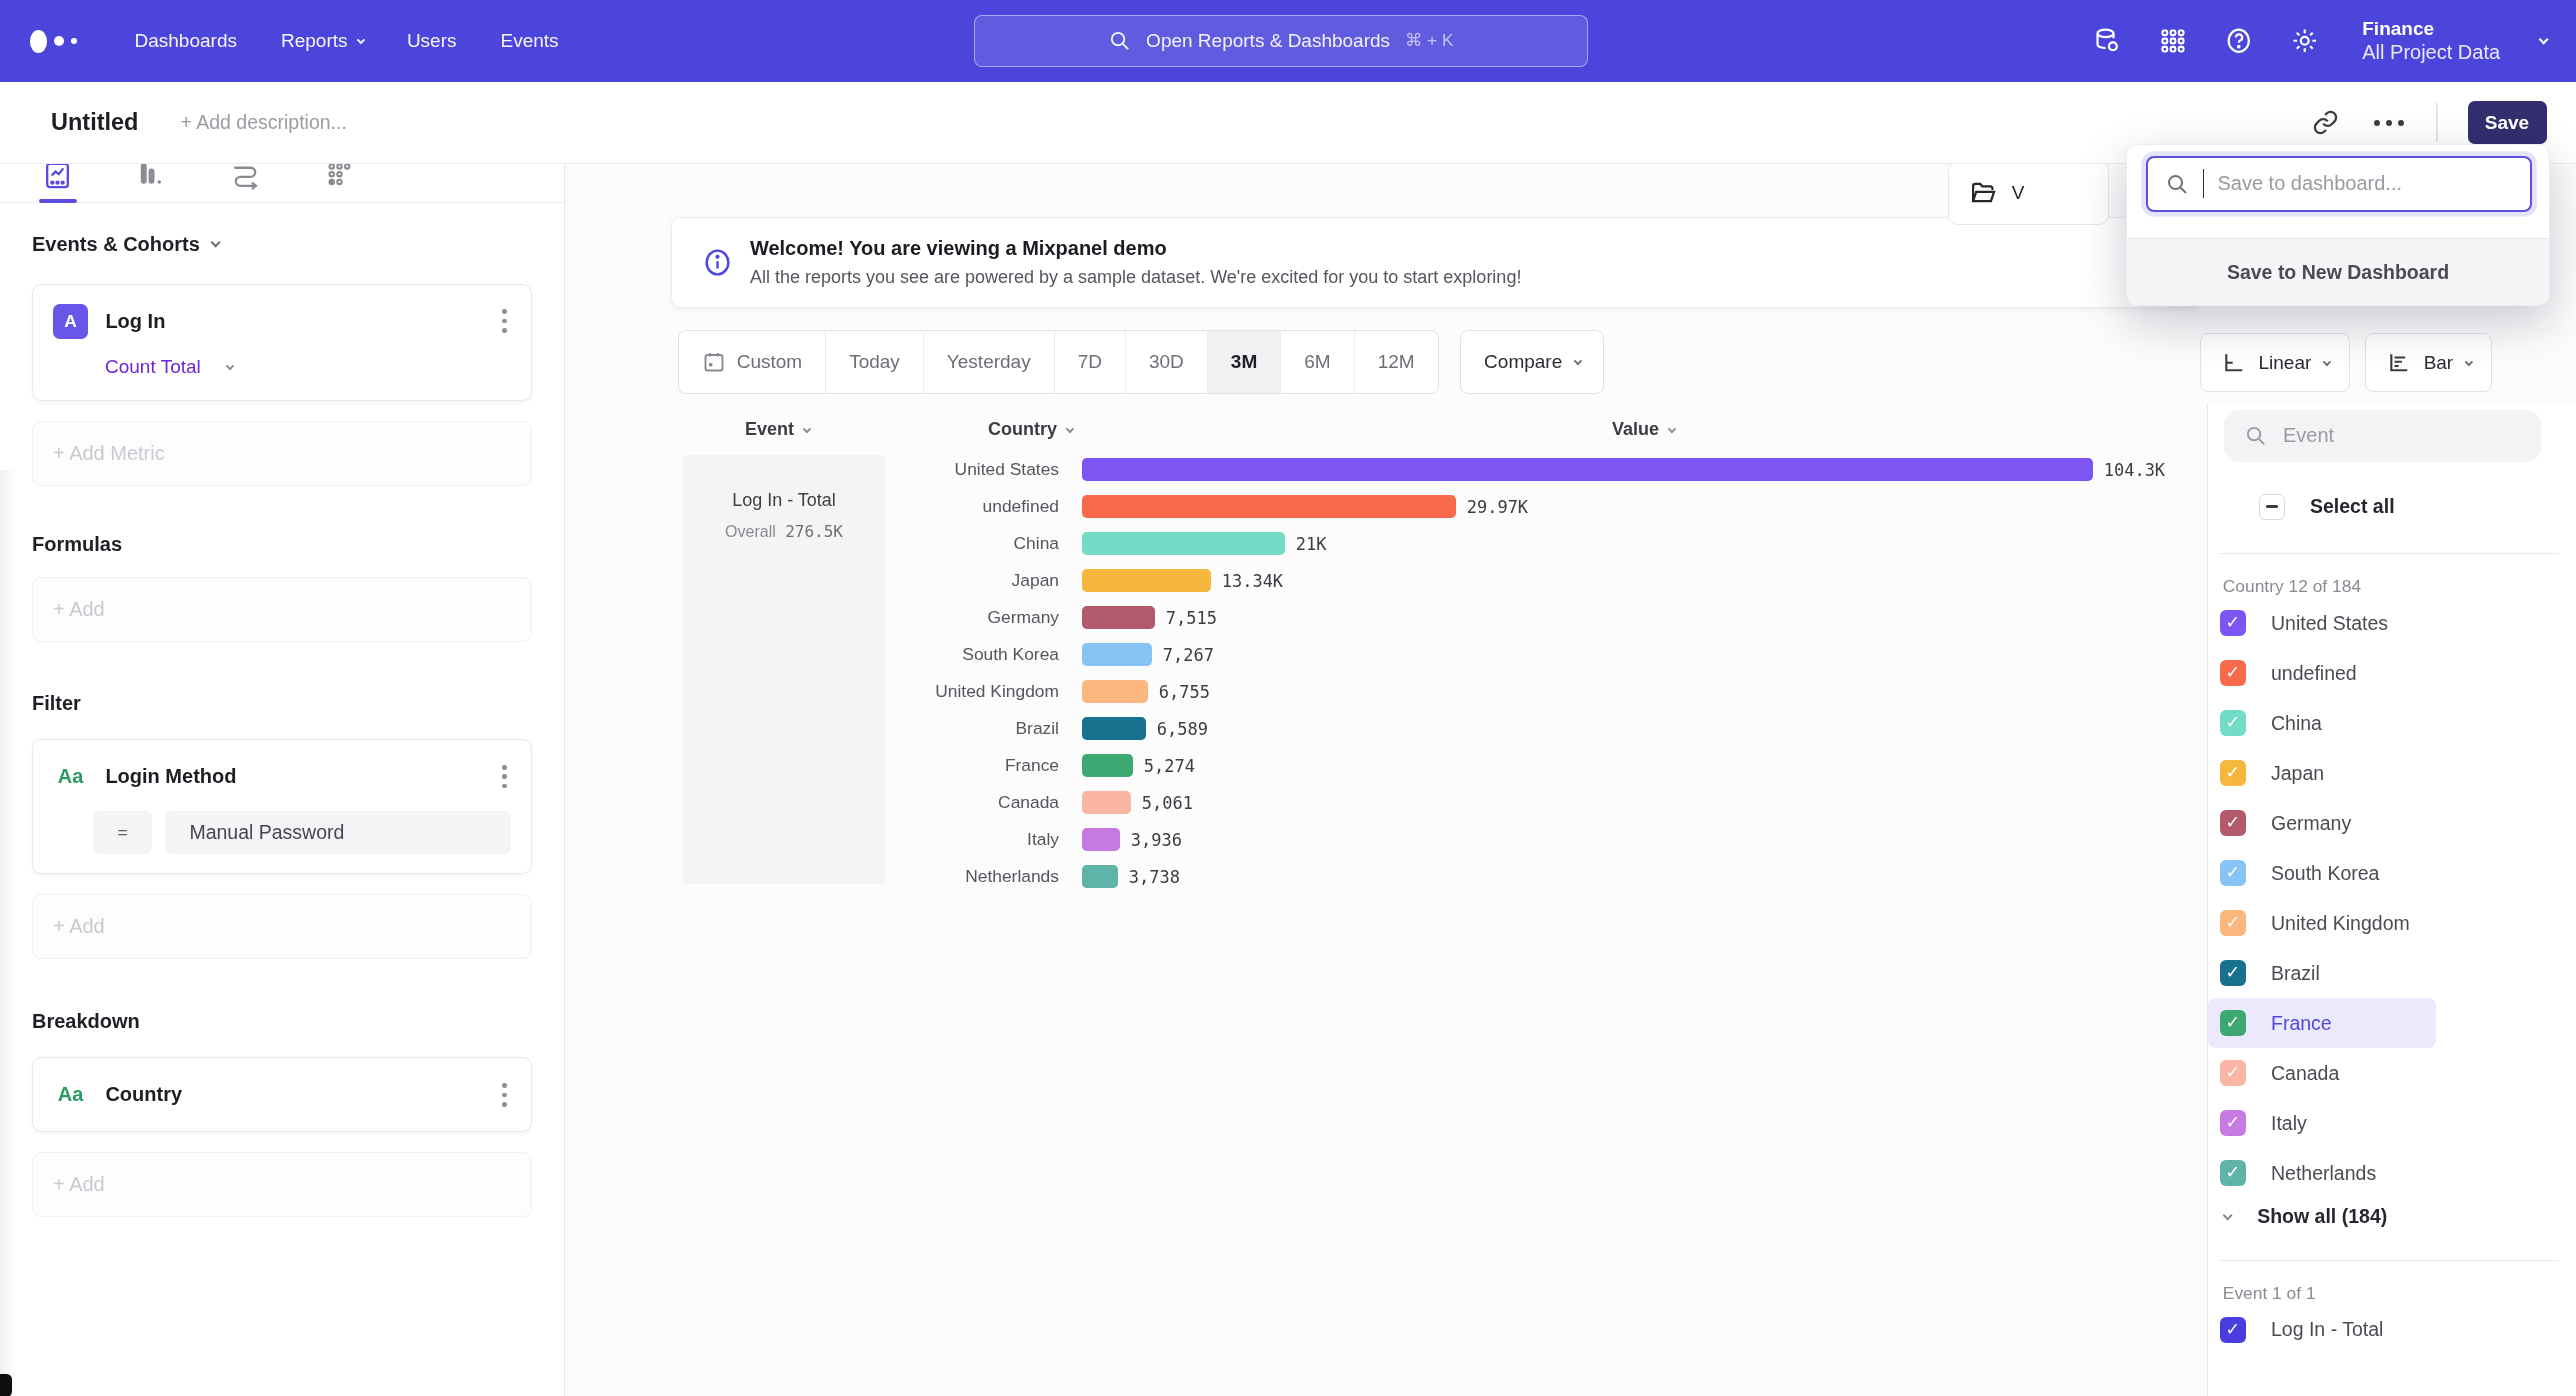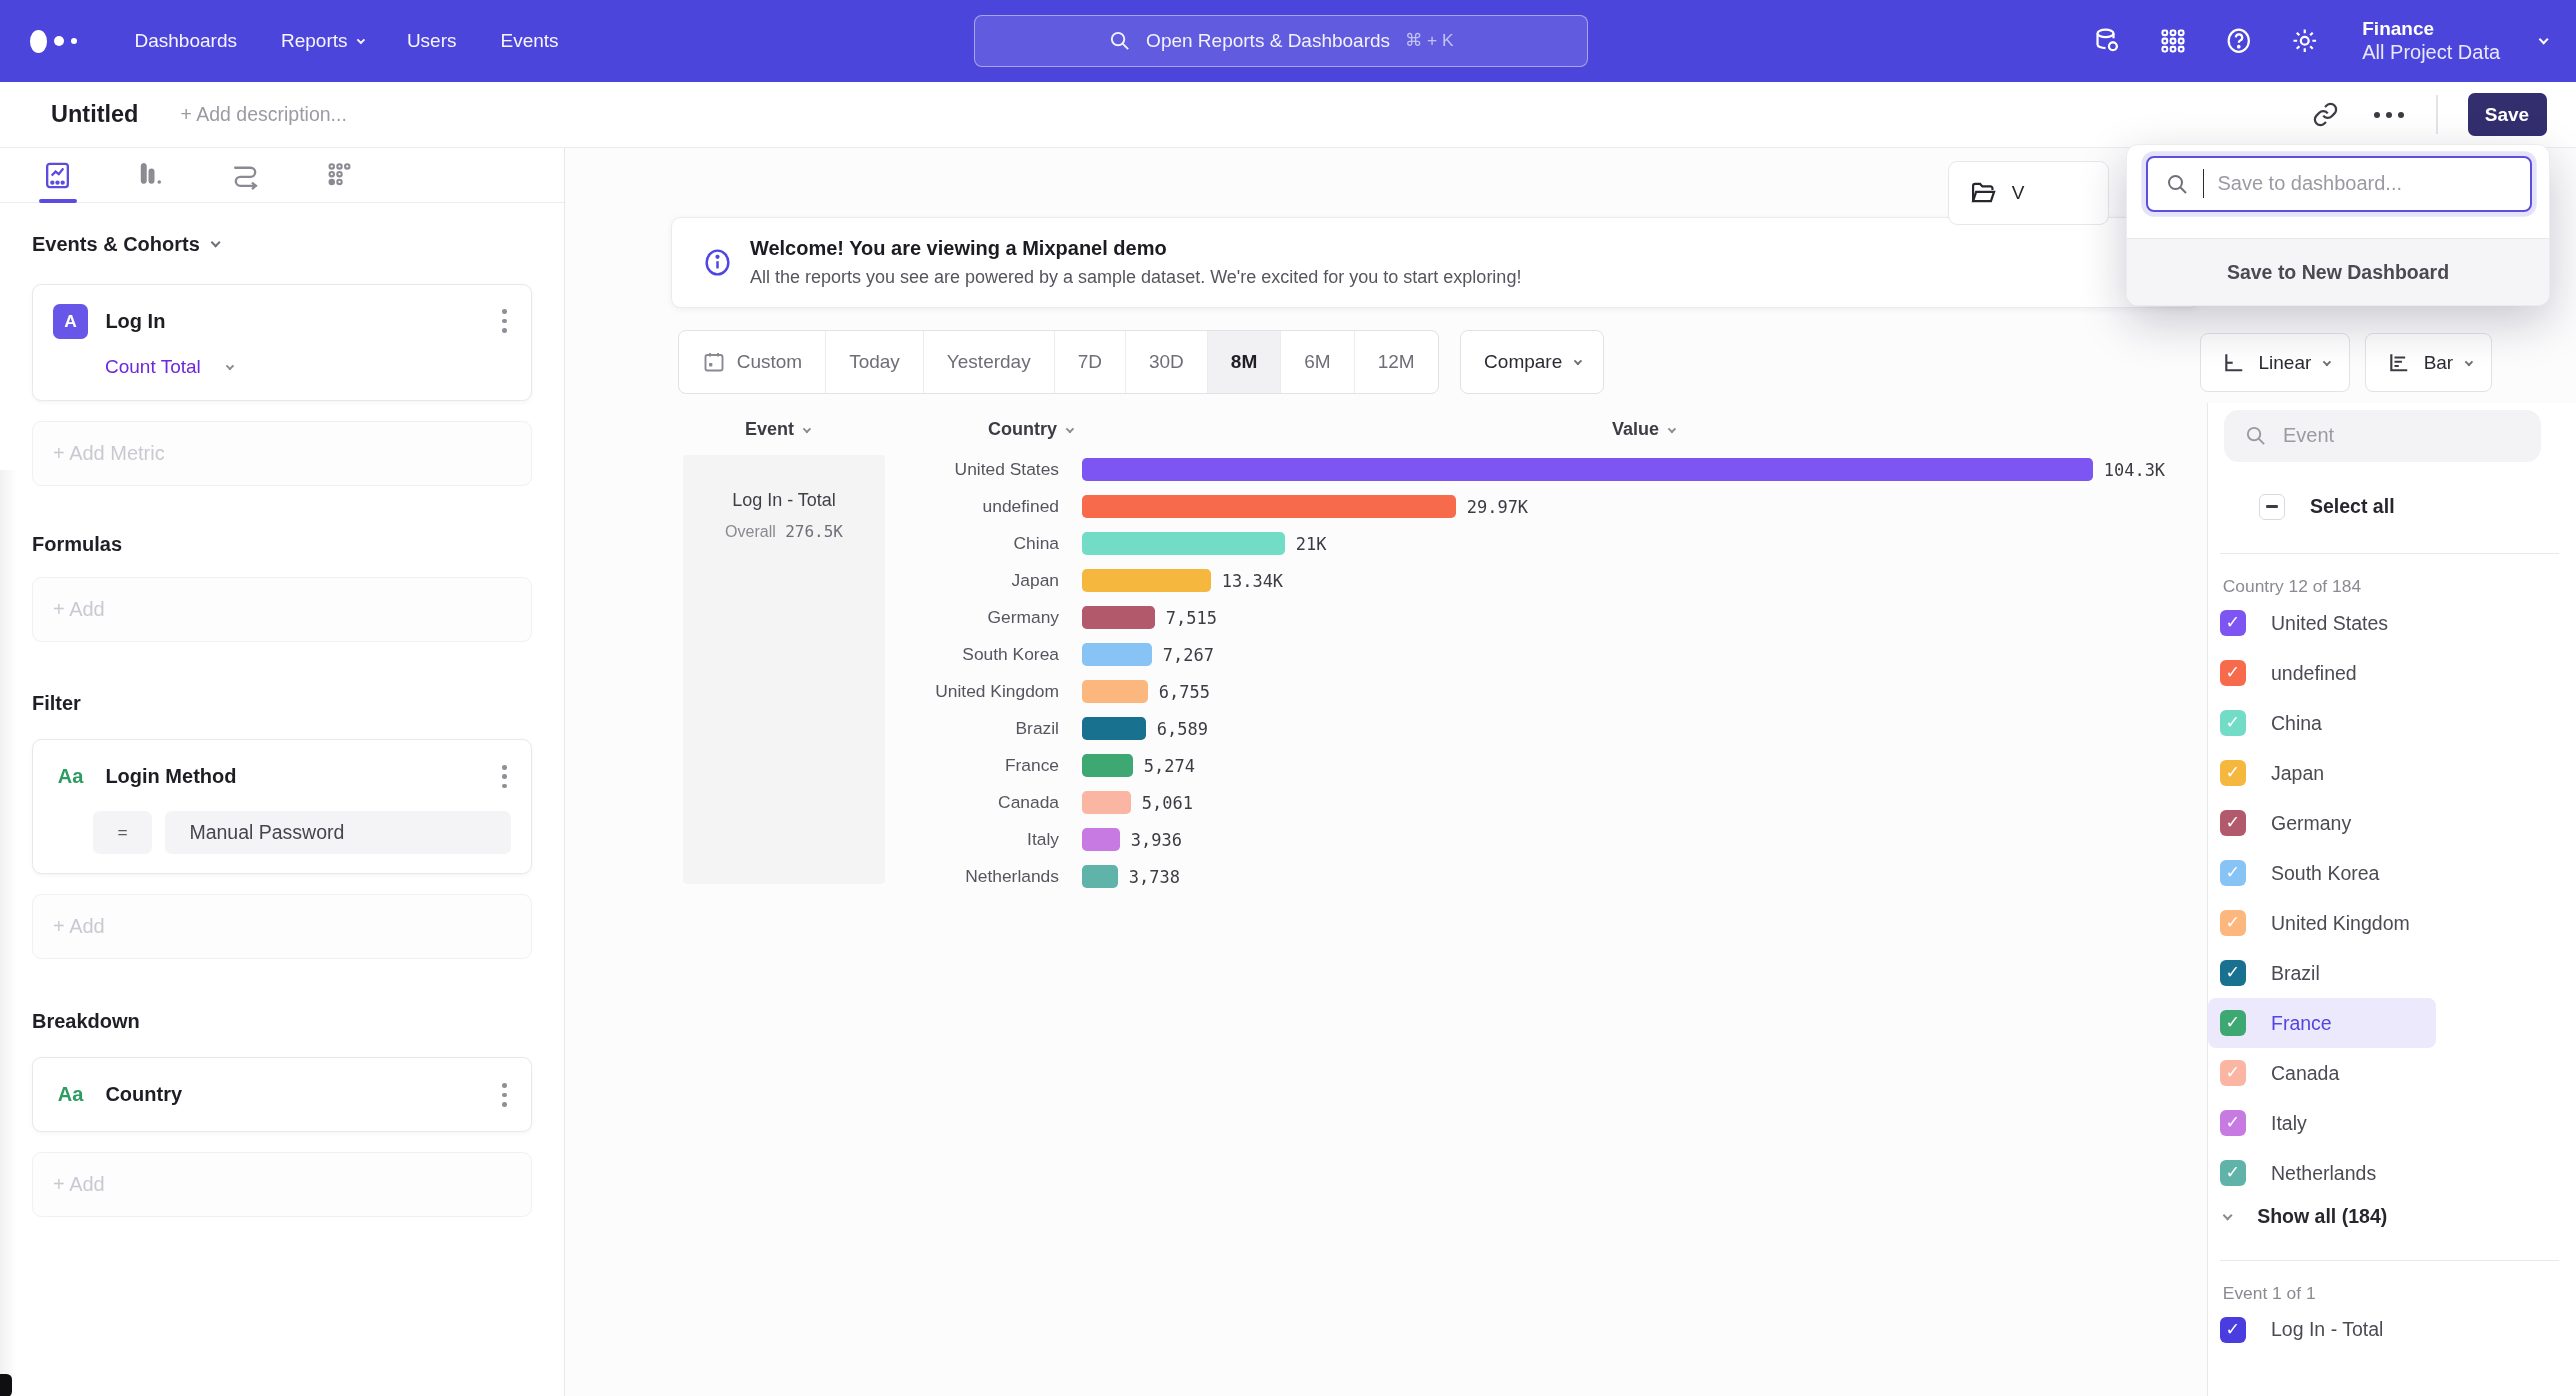--- a/index.html
+++ b/index.html
@@ -21,21 +21,21 @@
   .nav-search .ph { font-size:19px; font-weight:500; }
   .nav-search .kbd { font-size:17.4px; color:rgba(255,255,255,.62); }
   .nav-right { margin-left:auto; display:flex; align-items:center; gap:35px; color:#fff; }
   .nav-icon { width:31px; height:31px; display:flex; align-items:center; justify-content:center; cursor:pointer; }
   .project { margin-left:6.7px; cursor:pointer; }
   .project .pname { font-size:19px; font-weight:700; color:#fff; }
   .project .pscope { font-size:20px; color:rgba(255,255,255,.88); margin-top:1.3px; }
   .nav-right .chev { color:#fff; margin-left:4px; }
 
   
-  .titlebar { position:absolute; left:0; top:82px; width:2576px; height:66px; background:#fff; border-bottom:0.7px solid #ececef; display:flex; align-items:center; padding:0 29.5px 0 51px; z-index:5; }
+  .titlebar { position:absolute; left:0; top:82px; width:2576px; height:82px; background:#fff; border-bottom:0.7px solid #ececef; display:flex; align-items:center; padding:0 29.5px 0 51px; z-index:5; }
   .doc-title { font-size:23.5px; font-weight:700; color:#1d1d24; }
   .doc-desc { font-size:19.5px; color:#9b9ba3; margin-left:42px; cursor:text; }
   .title-actions { margin-left:auto; display:flex; align-items:center; gap:30px; }
   .icon-btn { color:#3c3c44; cursor:pointer; display:flex; align-items:center; justify-content:center; width:34px; height:34px; }
   .dots3 { display:flex; gap:6px; }
   .dots3 i { width:6px; height:6px; border-radius:50%; background:#3c3c44; }
   .vdiv { width:1.3px; height:39px; background:#e4e4e8; }
   .save-btn { width:79px; height:43px; background:#332e6e; color:#fff; font-size:19px; font-weight:600; border:none; border-radius:6.7px; cursor:pointer; }
 
   
@@ -385,21 +385,21 @@
             <div class="seg">
               <span>Yesterday</span>
             </div>
             <div class="seg">
               <span>7D</span>
             </div>
             <div class="seg">
               <span>30D</span>
             </div>
             <div class="seg selected">
-              <span>8M</span>
+              <span>3M</span>
             </div>
             <div class="seg">
               <span>6M</span>
             </div>
             <div class="seg">
               <span>12M</span>
             </div>
           </div>
         <div class="compare-btn">
           <span>Compare</span>

